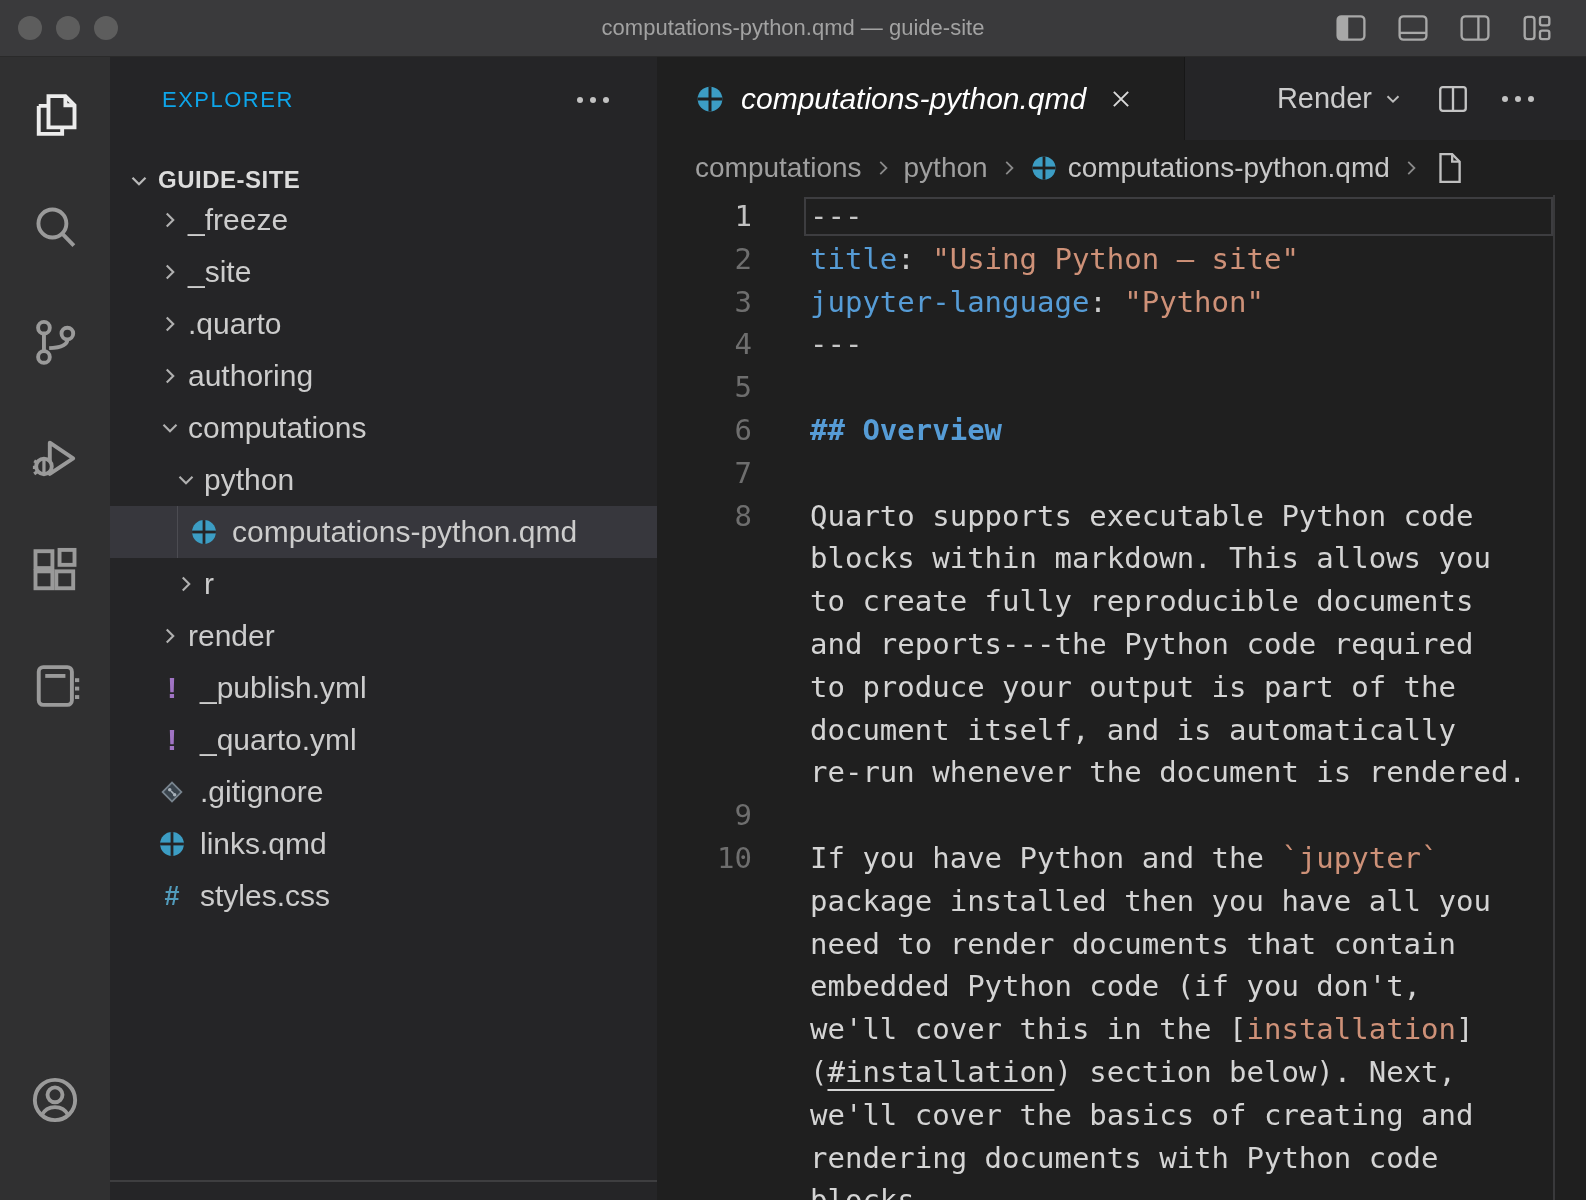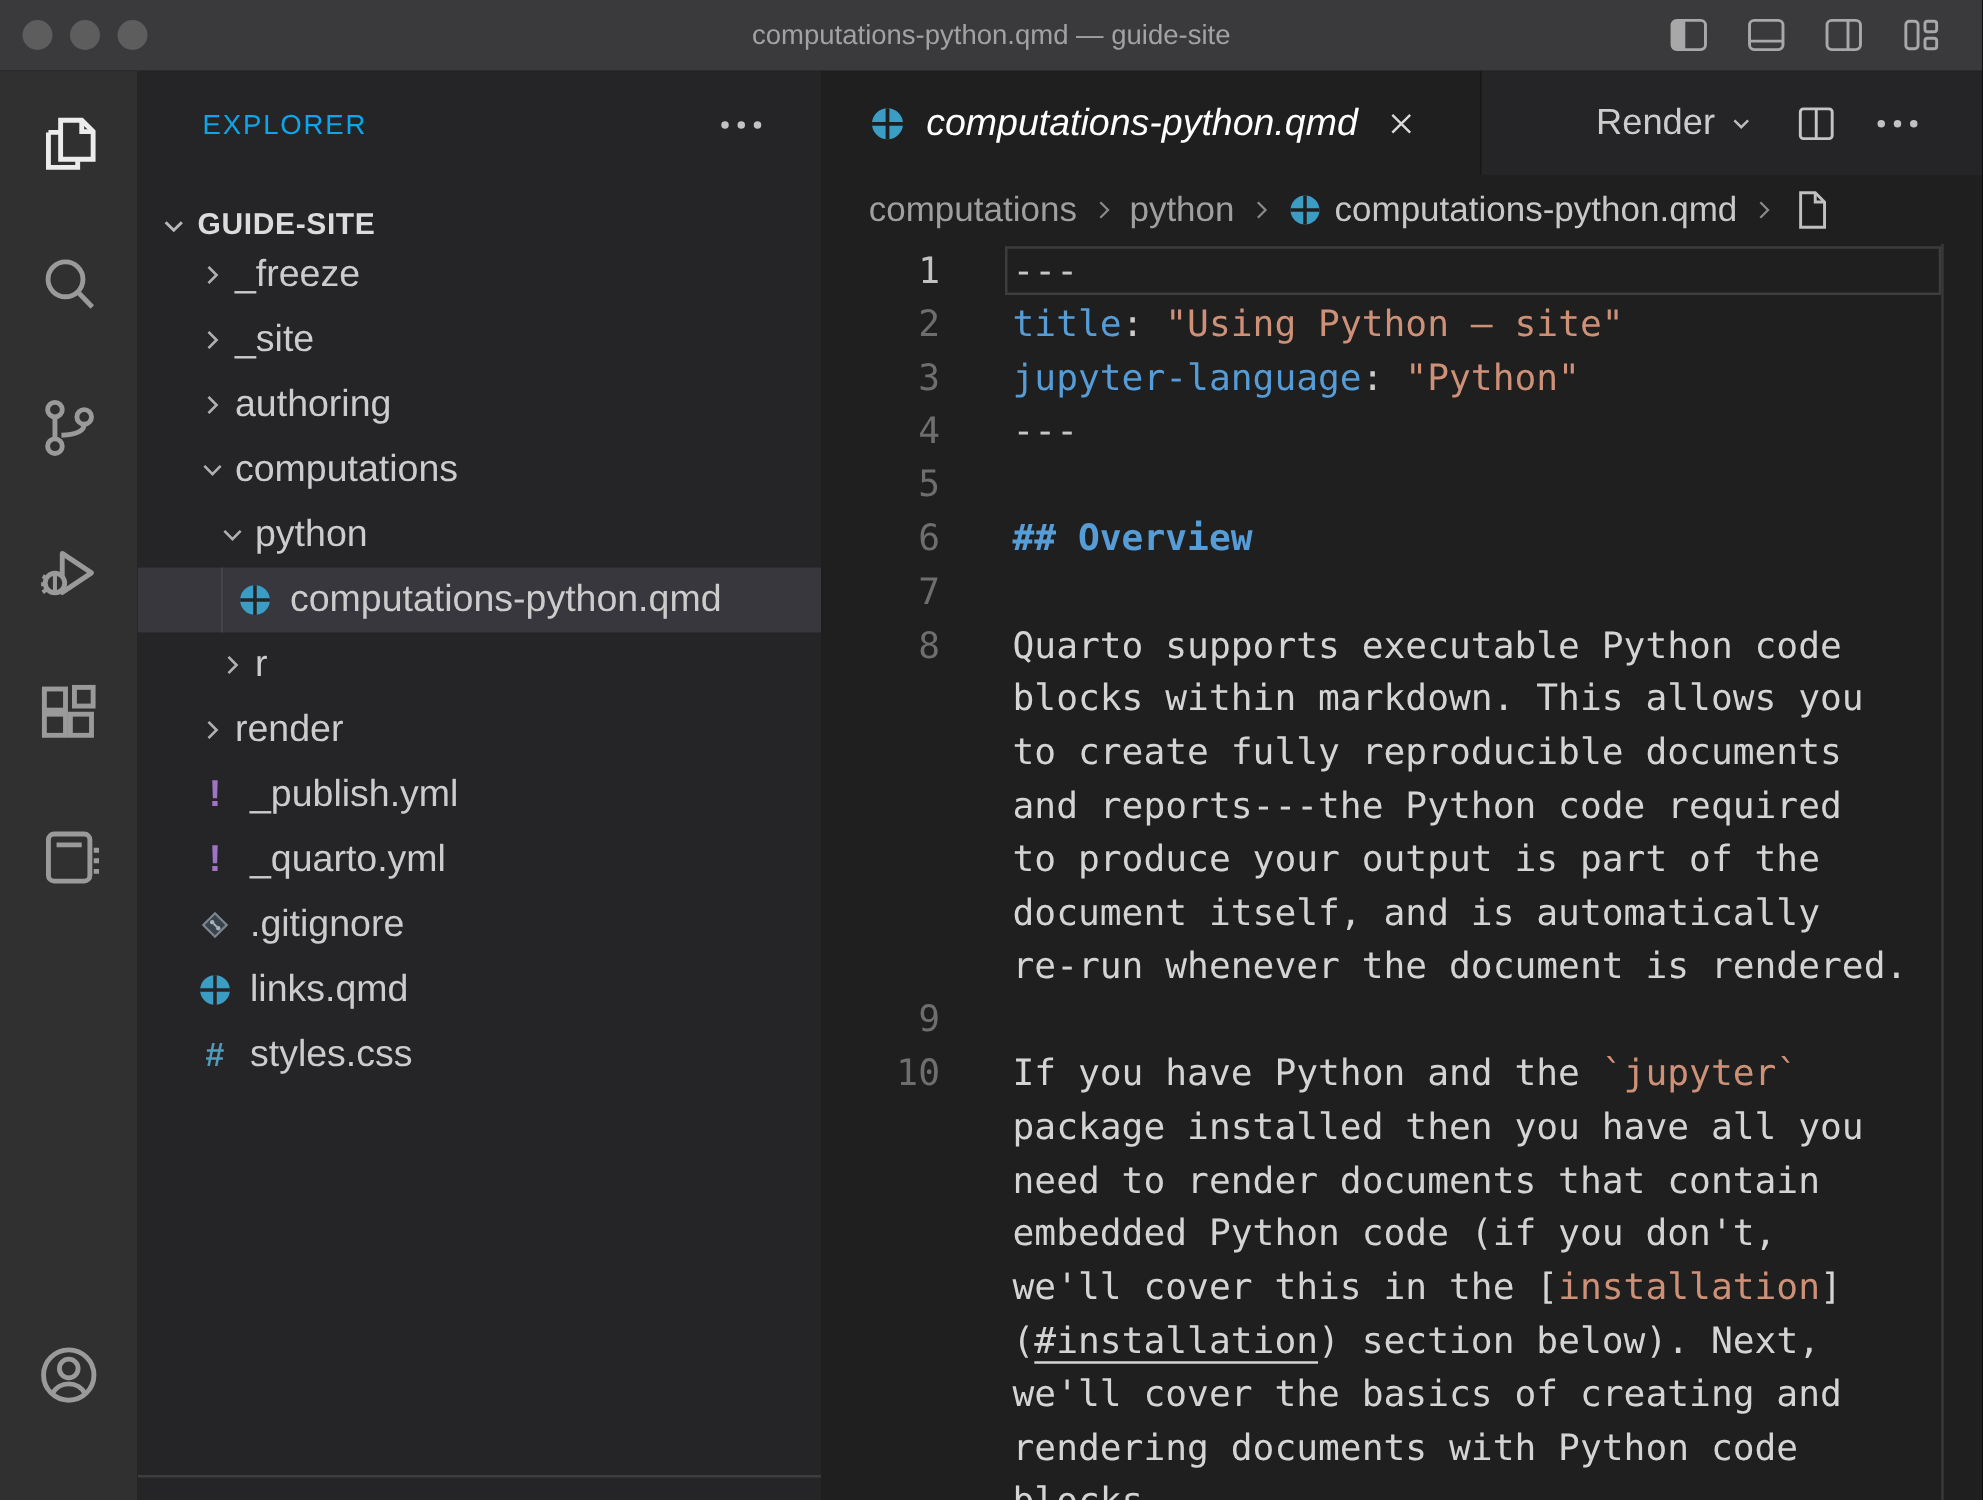--- a/index.html
+++ b/index.html
@@ -206,20 +206,28 @@
           </span>
           <span class="lbl">_freeze</span>
         </div>
         <div class="tree-row" style="padding-left: 47px;">
           <span class="tw">
             <svg width="26" height="26" viewBox="0 0 16 16">
               <path d="M6 4l4 4-4 4" fill="none" stroke="#b0b0b0" stroke-width="1.3"></path>
             </svg>
           </span>
           <span class="lbl">_site</span>
+        </div>
+        <div class="tree-row" style="padding-left: 47px;">
+          <span class="tw">
+            <svg width="26" height="26" viewBox="0 0 16 16">
+              <path d="M6 4l4 4-4 4" fill="none" stroke="#b0b0b0" stroke-width="1.3"></path>
+            </svg>
+          </span>
+          <span class="lbl">.quarto</span>
         </div>
         <div class="tree-row" style="padding-left: 47px;">
           <span class="tw">
             <svg width="26" height="26" viewBox="0 0 16 16">
               <path d="M6 4l4 4-4 4" fill="none" stroke="#b0b0b0" stroke-width="1.3"></path>
             </svg>
           </span>
           <span class="lbl">authoring</span>
         </div>
         <div class="tree-row" style="padding-left: 47px;">

